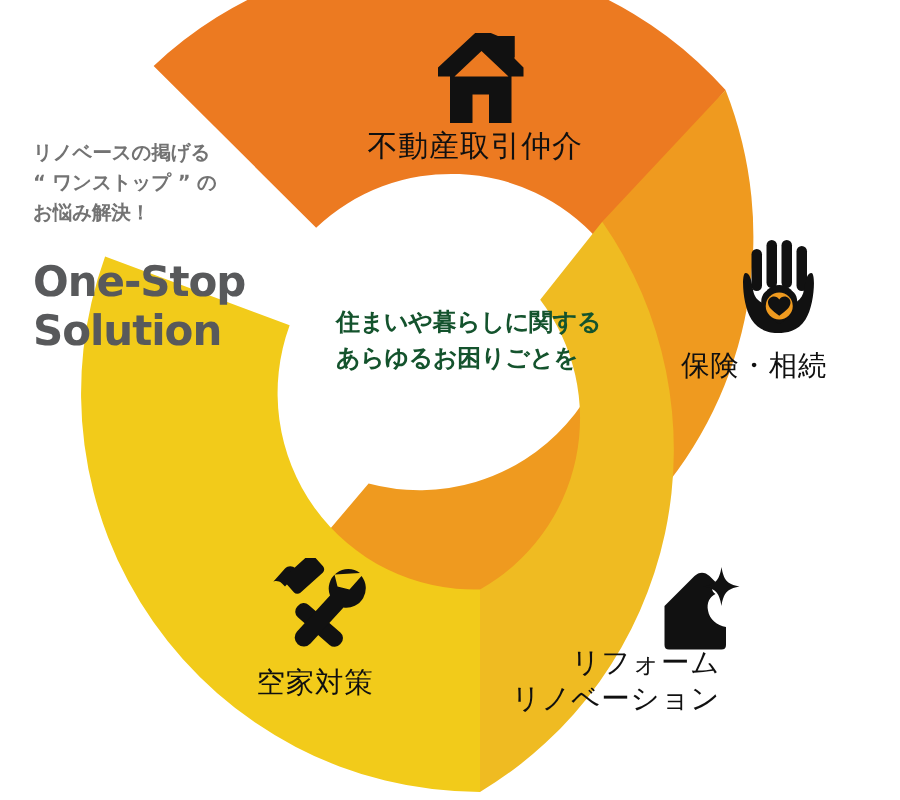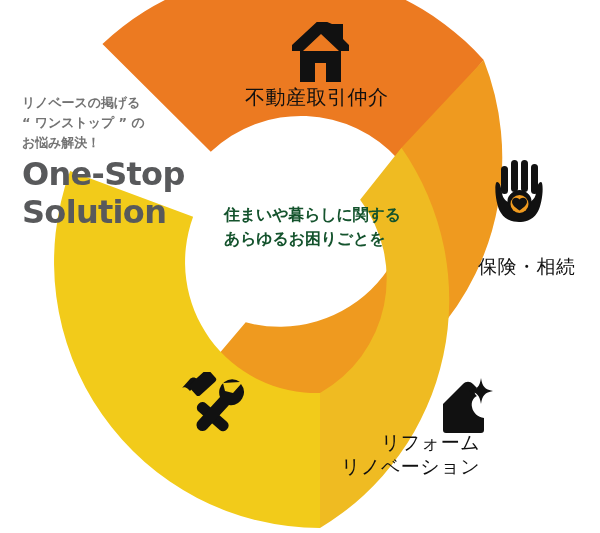--- a/index.html
+++ b/index.html
@@ -24,42 +24,42 @@
     line-height:1.28;
     white-space:pre;
     letter-spacing:.5px;
   }
   .seg-icon{position:absolute;}
 
   
   #lbl-real-estate{left:245px;top:85px;font-size:20px;}
   #ico-real-estate{left:287px;top:22px;}
 
-  #lbl-insurance{left:478px;top:232px;font-size:19px;margin-top:22px;}
+  #lbl-insurance{left:454px;top:232px;font-size:19px;}
   #ico-insurance{left:495px;top:160px;}
 
   #lbl-reform{left:341px;top:430px;font-size:19px;}
   #ico-reform{left:437px;top:378px;}
 
   #lbl-vacant{left:171px;top:443px;font-size:19px;}
   #ico-vacant{left:180px;top:372px;}
 
   
   #left-block{position:absolute;left:22px;top:93px;width:196px;}
   #lead-copy{
     font-size:13px;
     line-height:1.52;
     color:#737373;
     font-weight:700;
     white-space:pre-line;
     letter-spacing:-.1px;
   }
   #headline{
-    margin-top:4px;
-    font-size:32px;
+    margin-top:20px;
+    font-size:28px;
     line-height:1.17;
     font-weight:700;
     color:#58595b;
     white-space:pre-line;
     letter-spacing:-.7px;
   }
 
   
   #center-block{position:absolute;left:224px;top:203px;width:215px;}
   .center-para{
@@ -145,20 +145,21 @@
     </g>
   </svg>
 
   <div class="seg-label" id="lbl-real-estate">不動産取引仲介</div>
 
   <div class="seg-label" id="lbl-insurance">保険・相続</div>
 
   <div class="seg-label" id="lbl-reform" style="text-align:right;">リフォーム
 リノベーション</div>
 
+  <div class="seg-label" id="lbl-vacant">空家対策</div>
 
   <div id="left-block">
     <div id="lead-copy">リノベースの掲げる
 “ ワンストップ ” の
 お悩み解決！</div>
     <div id="headline">One-Stop
 Solution</div>
   </div>
 
   <div id="center-block">

